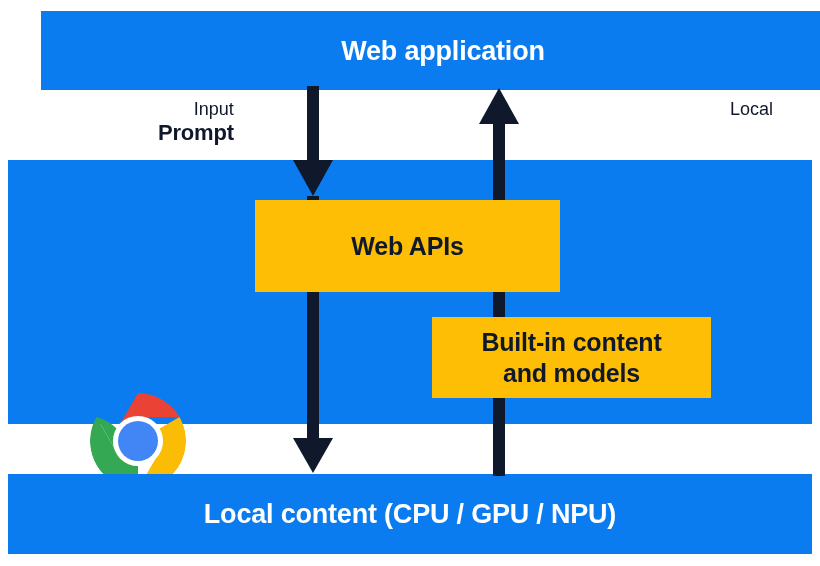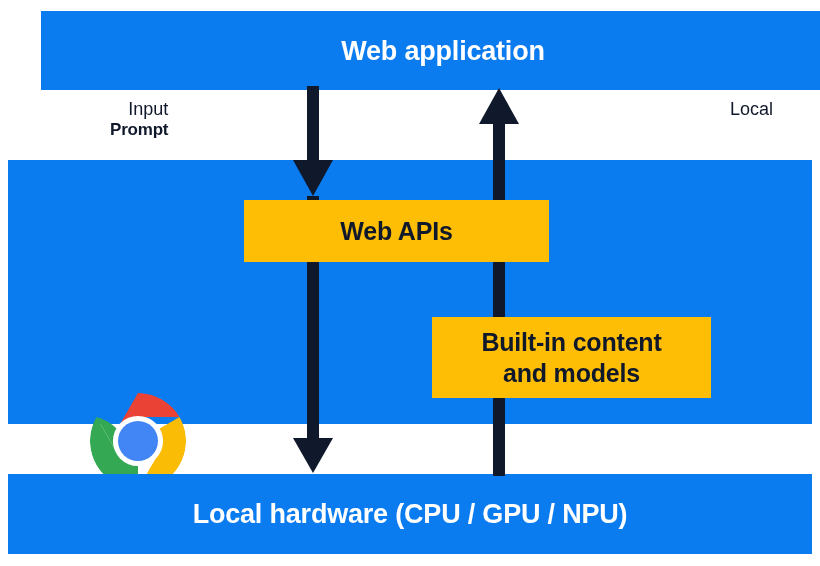--- a/index.html
+++ b/index.html
@@ -93,24 +93,24 @@
     color: #10182b;
     font-weight: bold;
     font-size: 25px;
     line-height: 1.22;
     letter-spacing: -0.2px;
     z-index: 3;
     box-sizing: border-box;
     padding: 4px 10px;
   }
   #box-web-apis {
-    left: 244px;
+    left: 255px;
     top: 200px;
     width: 305px;
-    height: 62px;
+    height: 92px;
   }
   #box-builtin-models {
     left: 432px;
     top: 317px;
     width: 279px;
     height: 81px;
   }
 
   
   #arrow-layer {
@@ -130,23 +130,24 @@
     line-height: 1.18;
     z-index: 4;
   }
   .annotation .ann-kicker {
     display: block;
     font-size: 18px;
     font-weight: normal;
   }
   .annotation .ann-value {
     display: block;
-    font-size: 17px;
-    font-weight: bold;
-    letter-spacing: -0.2px;
+    font-size: 22px;
+    font-weight: bold;
+    letter-spacing: -0.2px;
+    margin-left: 48px;
   }
   #annotation-input {
     left: 110px;
     top: 99px;
     text-align: right;
   }
   #annotation-output {
     right: 47px;
     top: 99px;
     text-align: right;
@@ -182,21 +183,21 @@
           <circle cx="50" cy="50" r="25.6" fill="#ffffff"></circle>
 
           <circle cx="50" cy="50" r="20.4" fill="#4285f4"></circle>
         </g>
       </svg>
       <span id="browser-label">Browser</span>
     </div>
   </div>
 
   <div class="band" id="band-local-hardware">
-    <span class="band-title">Local hardware (CPU / GPU / NPU)</span>
+    <span class="band-title">Local content (CPU / GPU / NPU)</span>
   </div>
 
   <svg id="arrow-layer" viewBox="0 0 820 566" aria-hidden="true">
 
     <g>
       <rect x="307" y="86" width="12" height="78" fill="#10182b"></rect>
       <polygon points="293,160 333,160 313,196" fill="#10182b"></polygon>
     </g>
 
     <g>

